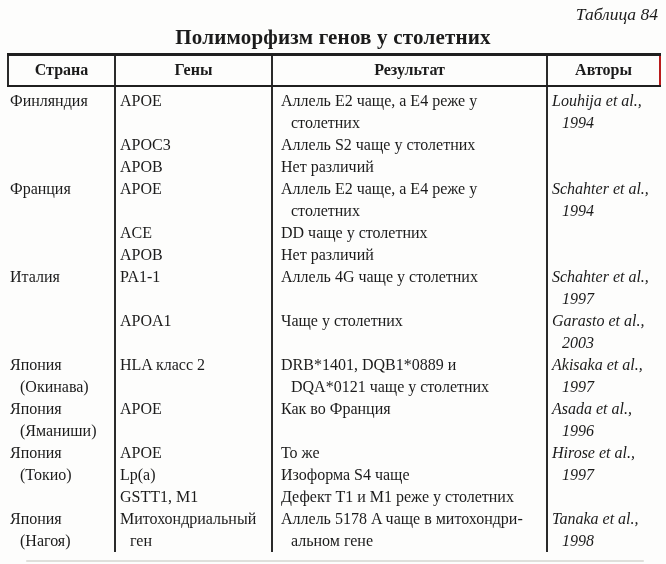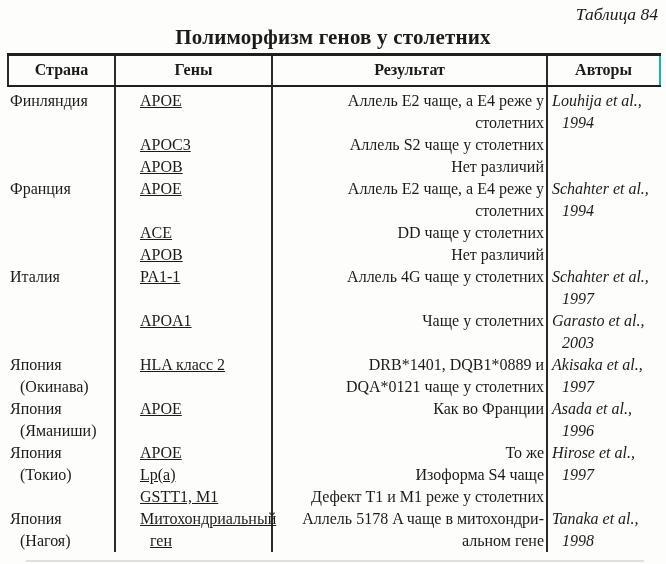--- a/index.html
+++ b/index.html
@@ -40,30 +40,30 @@
     font-weight:bold;
     font-size:16px;
     line-height:20px;
     padding:4px 2px 5px 2px;
     border-top:3px solid #1f1f1f;
     border-bottom:2px solid #1f1f1f;
     text-align:center;
   }
   .v  { border-left:2px solid #2a2a2a; }
   .ol { border-left:2px solid #2a2a2a; }
-  .or { border-right:2px solid #14b8a6; }
+  .or { border-right:2px solid #b91c1c; }
   tbody td {
     vertical-align:top;
     font-size:16px;
     padding:0 2px 0 2px;
   }
   tbody tr:first-child td { padding-top:3px; }
   td.country { padding-left:2px; }
-  td.gene    { padding-left:24px;text-decoration:underline; }
-  td.result  { padding-left:8px;text-align:right; }
+  td.gene    { padding-left:4px; }
+  td.result  { padding-left:8px; }
   td.authors { padding-left:4px;font-style:italic; }
   .ln { line-height:22px; white-space:nowrap; }
   .ln + .ln { padding-left:10px; }
   .scan-artifact {
     position:absolute;
     left:26px; right:22px; bottom:2px;
     height:2px;
     background:#c6c6c0;
     opacity:.55;
     border-radius:2px;
@@ -206,21 +206,21 @@
         </tr>
         <tr>
           <td class="country">
             <div class="ln">Япония</div>
             <div class="ln">(Яманиши)</div>
           </td>
           <td class="gene v">
             <div class="ln">APOE</div>
           </td>
           <td class="result v">
-            <div class="ln">Как во Франции</div>
+            <div class="ln">Как во Франция</div>
           </td>
           <td class="authors v">
             <div class="ln">Asada et al.,</div>
             <div class="ln">1996</div>
           </td>
         </tr>
         <tr>
           <td class="country" rowspan="3">
             <div class="ln">Япония</div>
             <div class="ln">(Токио)</div>

